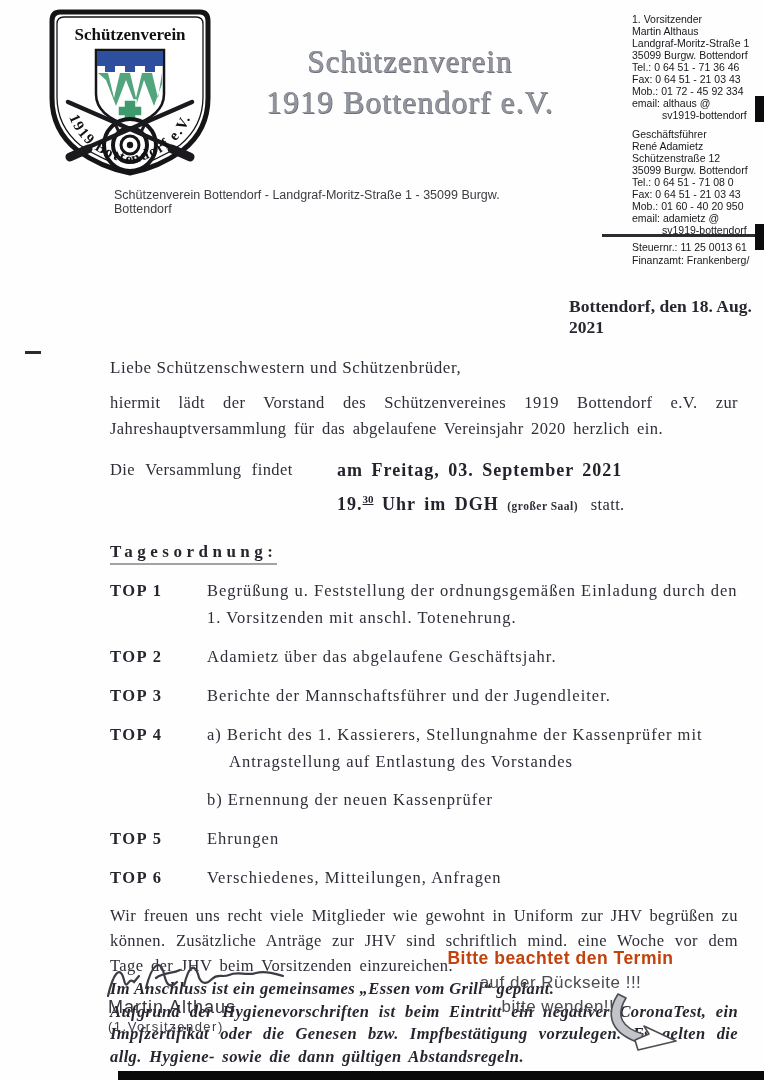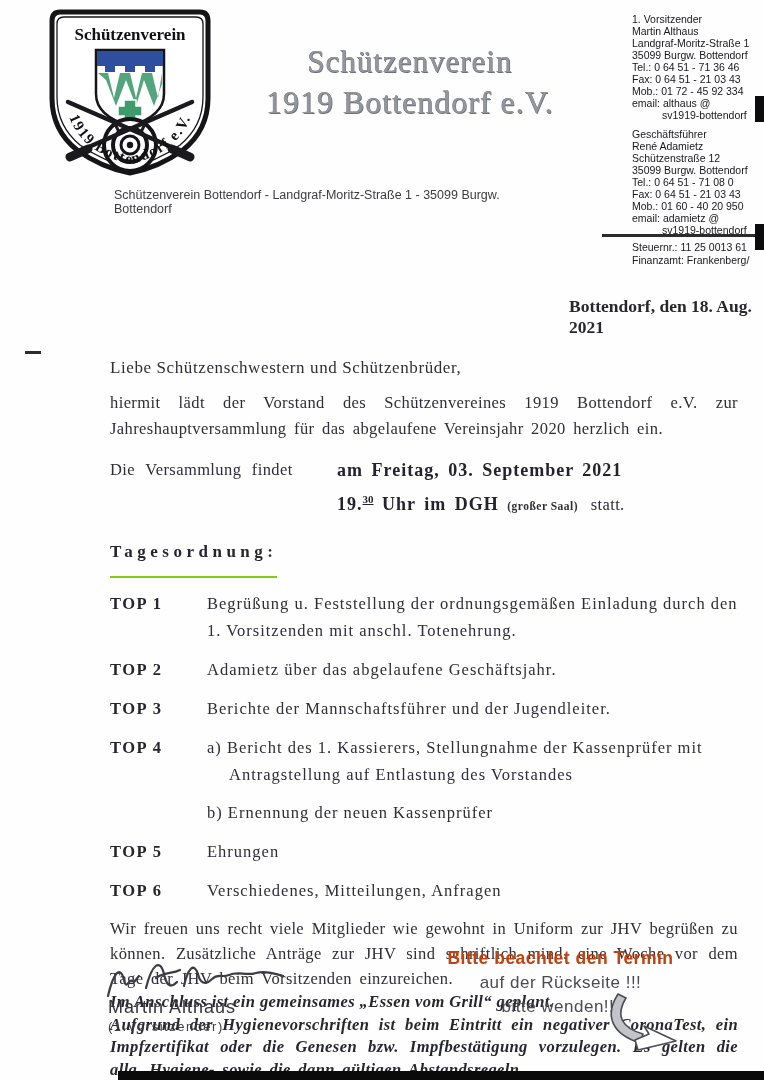--- a/index.html
+++ b/index.html
@@ -47,21 +47,21 @@
 
   .meeting { margin-top:14px; line-height:28px; }
   .meeting .prefix { display:inline-block; width:227px; word-spacing:6px; vertical-align:top; }
   .meeting .bold { font-weight:bold; font-size:18px; letter-spacing:1px; word-spacing:3px; color:#23232c; }
   .meeting .row2 { padding-left:227px; }
   .meeting sup { font-size:11px; text-decoration:underline; vertical-align:super; letter-spacing:0; }
   .meeting .hall { font-weight:bold; font-size:11.5px; letter-spacing:0.5px; }
   .meeting .suffix { margin-left:8px; font-size:16.5px; }
 
   .agenda-heading { margin-top:22px; font-weight:bold; font-size:17px; letter-spacing:4.5px;
-    display:inline-block; border-bottom:2px solid #84cc16; padding-bottom:14px; color:#25252e; }
+    display:inline-block; border-bottom:2px solid #a3a3a3; padding-bottom:1px; color:#25252e; }
   .agenda { margin-top:4px; }
   .agenda-row { display:flex; margin-top:12px; line-height:27px; }
   .agenda-label { width:90px; font-weight:bold; letter-spacing:1.5px; color:#25252e; flex:none; }
   .agenda-text { flex:1; letter-spacing:1px;margin-left:7px; }
   .sub-b { margin-top:11px; }
   .hang { padding-left:22px; text-indent:-22px; }
 
   .grill { font-weight:bold; font-style:italic; line-height:22.5px;
     letter-spacing:0.4px; color:#26262f; }
   .grill .rest { text-align:justify; word-spacing:3px; }

